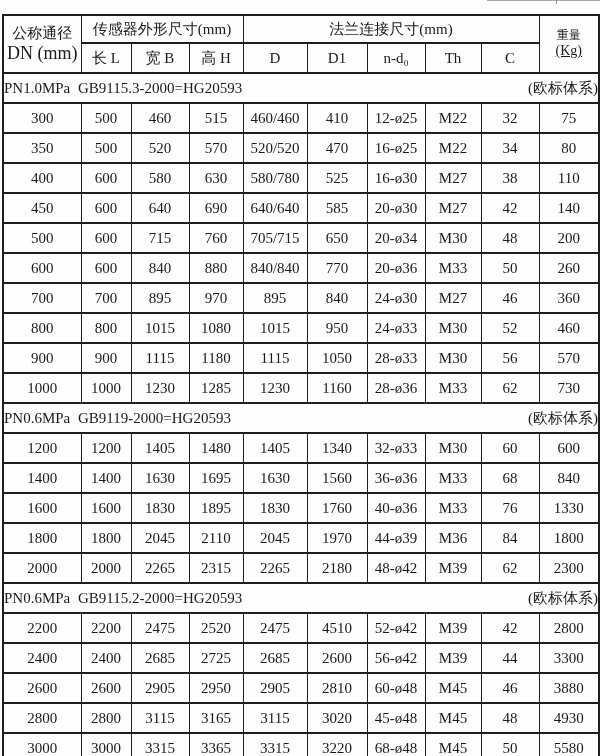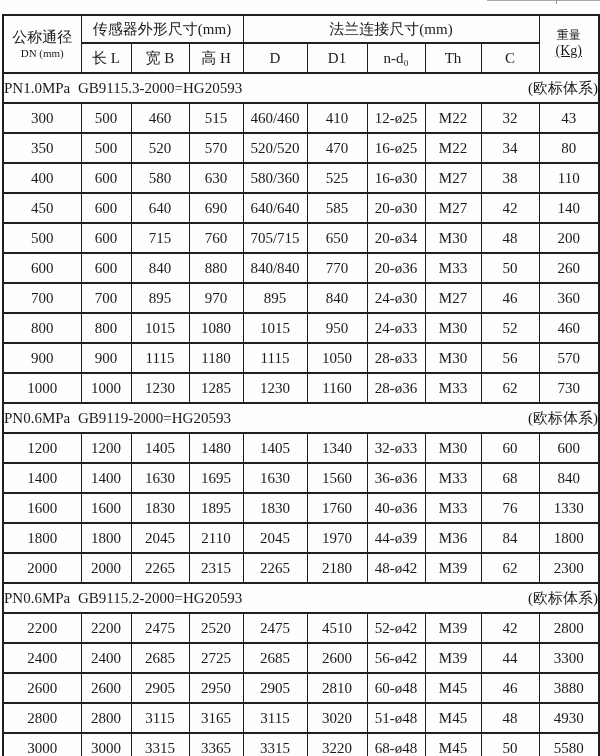--- a/index.html
+++ b/index.html
@@ -42,21 +42,21 @@
     vertical-align: middle;
     font-weight: normal;
     padding: 0;
     overflow: hidden;
     white-space: nowrap;
   }
   .spec thead tr.h1 { height: 28px; }
   .spec thead tr.h2 { height: 30px; border-radius: 7px; }
   .spec tbody tr { height: 30px; }
   .dn-title { font-size: 15px; line-height: 1.25; }
-  .dn-unit { font-size: 11px; line-height: 1.2; }
+  .dn-unit { font-size: 18px; line-height: 1.2; }
   .weight-title { font-size: 12px; line-height: 1.25; }
   .weight-unit { font-size: 14px; line-height: 1.2; text-decoration: underline; }
   .section-cell { padding: 0 8px; }
   .section-flex { display: flex; align-items: center; width: 100%; }
   .section-flex .press { flex: 0 0 74px; text-align: left; }
   .section-flex .std { flex: 1 1 auto; text-align: left; }
   .section-flex .note { flex: 0 0 auto; text-align: left; }
 </style>
 </head>
 <body>
@@ -117,42 +117,42 @@
     <tr>
       <td>300</td>
       <td>500</td>
       <td>460</td>
       <td>515</td>
       <td>460/460</td>
       <td>410</td>
       <td>12-ø25</td>
       <td>M22</td>
       <td>32</td>
-      <td>43</td>
+      <td>75</td>
     </tr>
 
     <tr>
       <td>350</td>
       <td>500</td>
       <td>520</td>
       <td>570</td>
       <td>520/520</td>
       <td>470</td>
       <td>16-ø25</td>
       <td>M22</td>
       <td>34</td>
       <td>80</td>
     </tr>
 
     <tr>
       <td>400</td>
       <td>600</td>
       <td>580</td>
       <td>630</td>
-      <td>580/360</td>
+      <td>580/780</td>
       <td>525</td>
       <td>16-ø30</td>
       <td>M27</td>
       <td>38</td>
       <td>110</td>
     </tr>
 
     <tr>
       <td>450</td>
       <td>600</td>
@@ -368,21 +368,21 @@
       <td>3880</td>
     </tr>
 
     <tr>
       <td>2800</td>
       <td>2800</td>
       <td>3115</td>
       <td>3165</td>
       <td>3115</td>
       <td>3020</td>
-      <td>51-ø48</td>
+      <td>45-ø48</td>
       <td>M45</td>
       <td>48</td>
       <td>4930</td>
     </tr>
 
     <tr>
       <td>3000</td>
       <td>3000</td>
       <td>3315</td>
       <td>3365</td>

